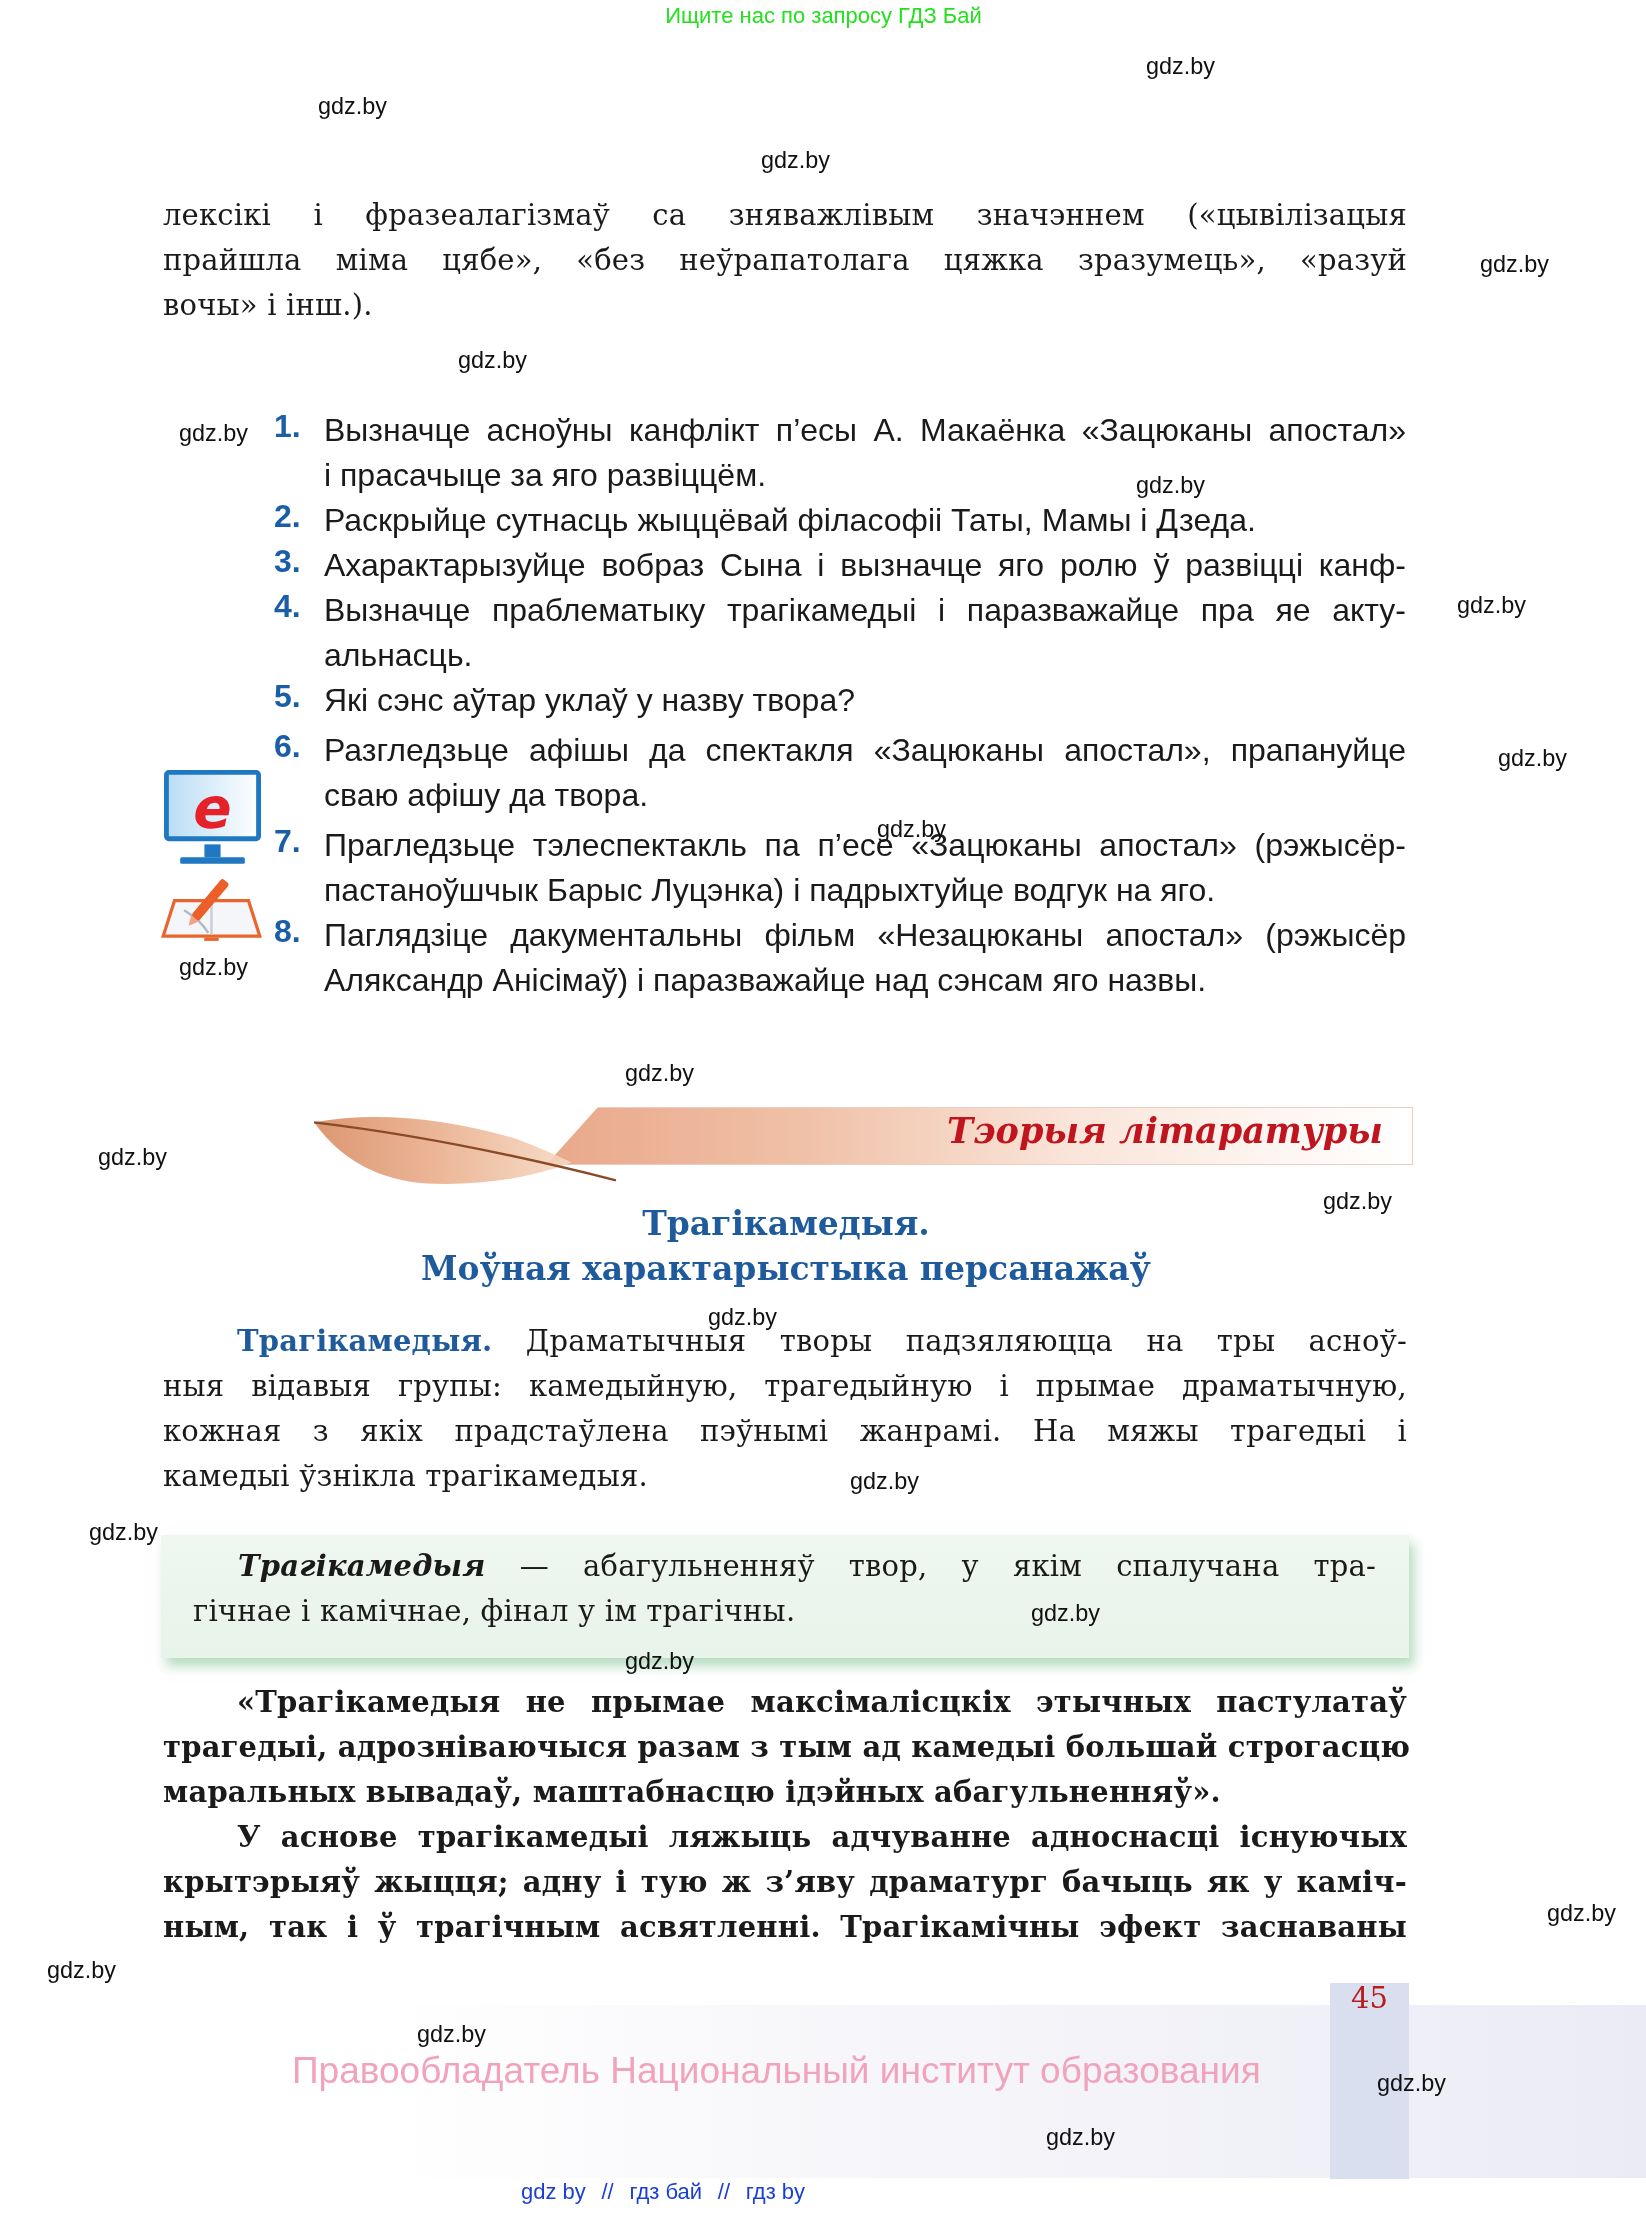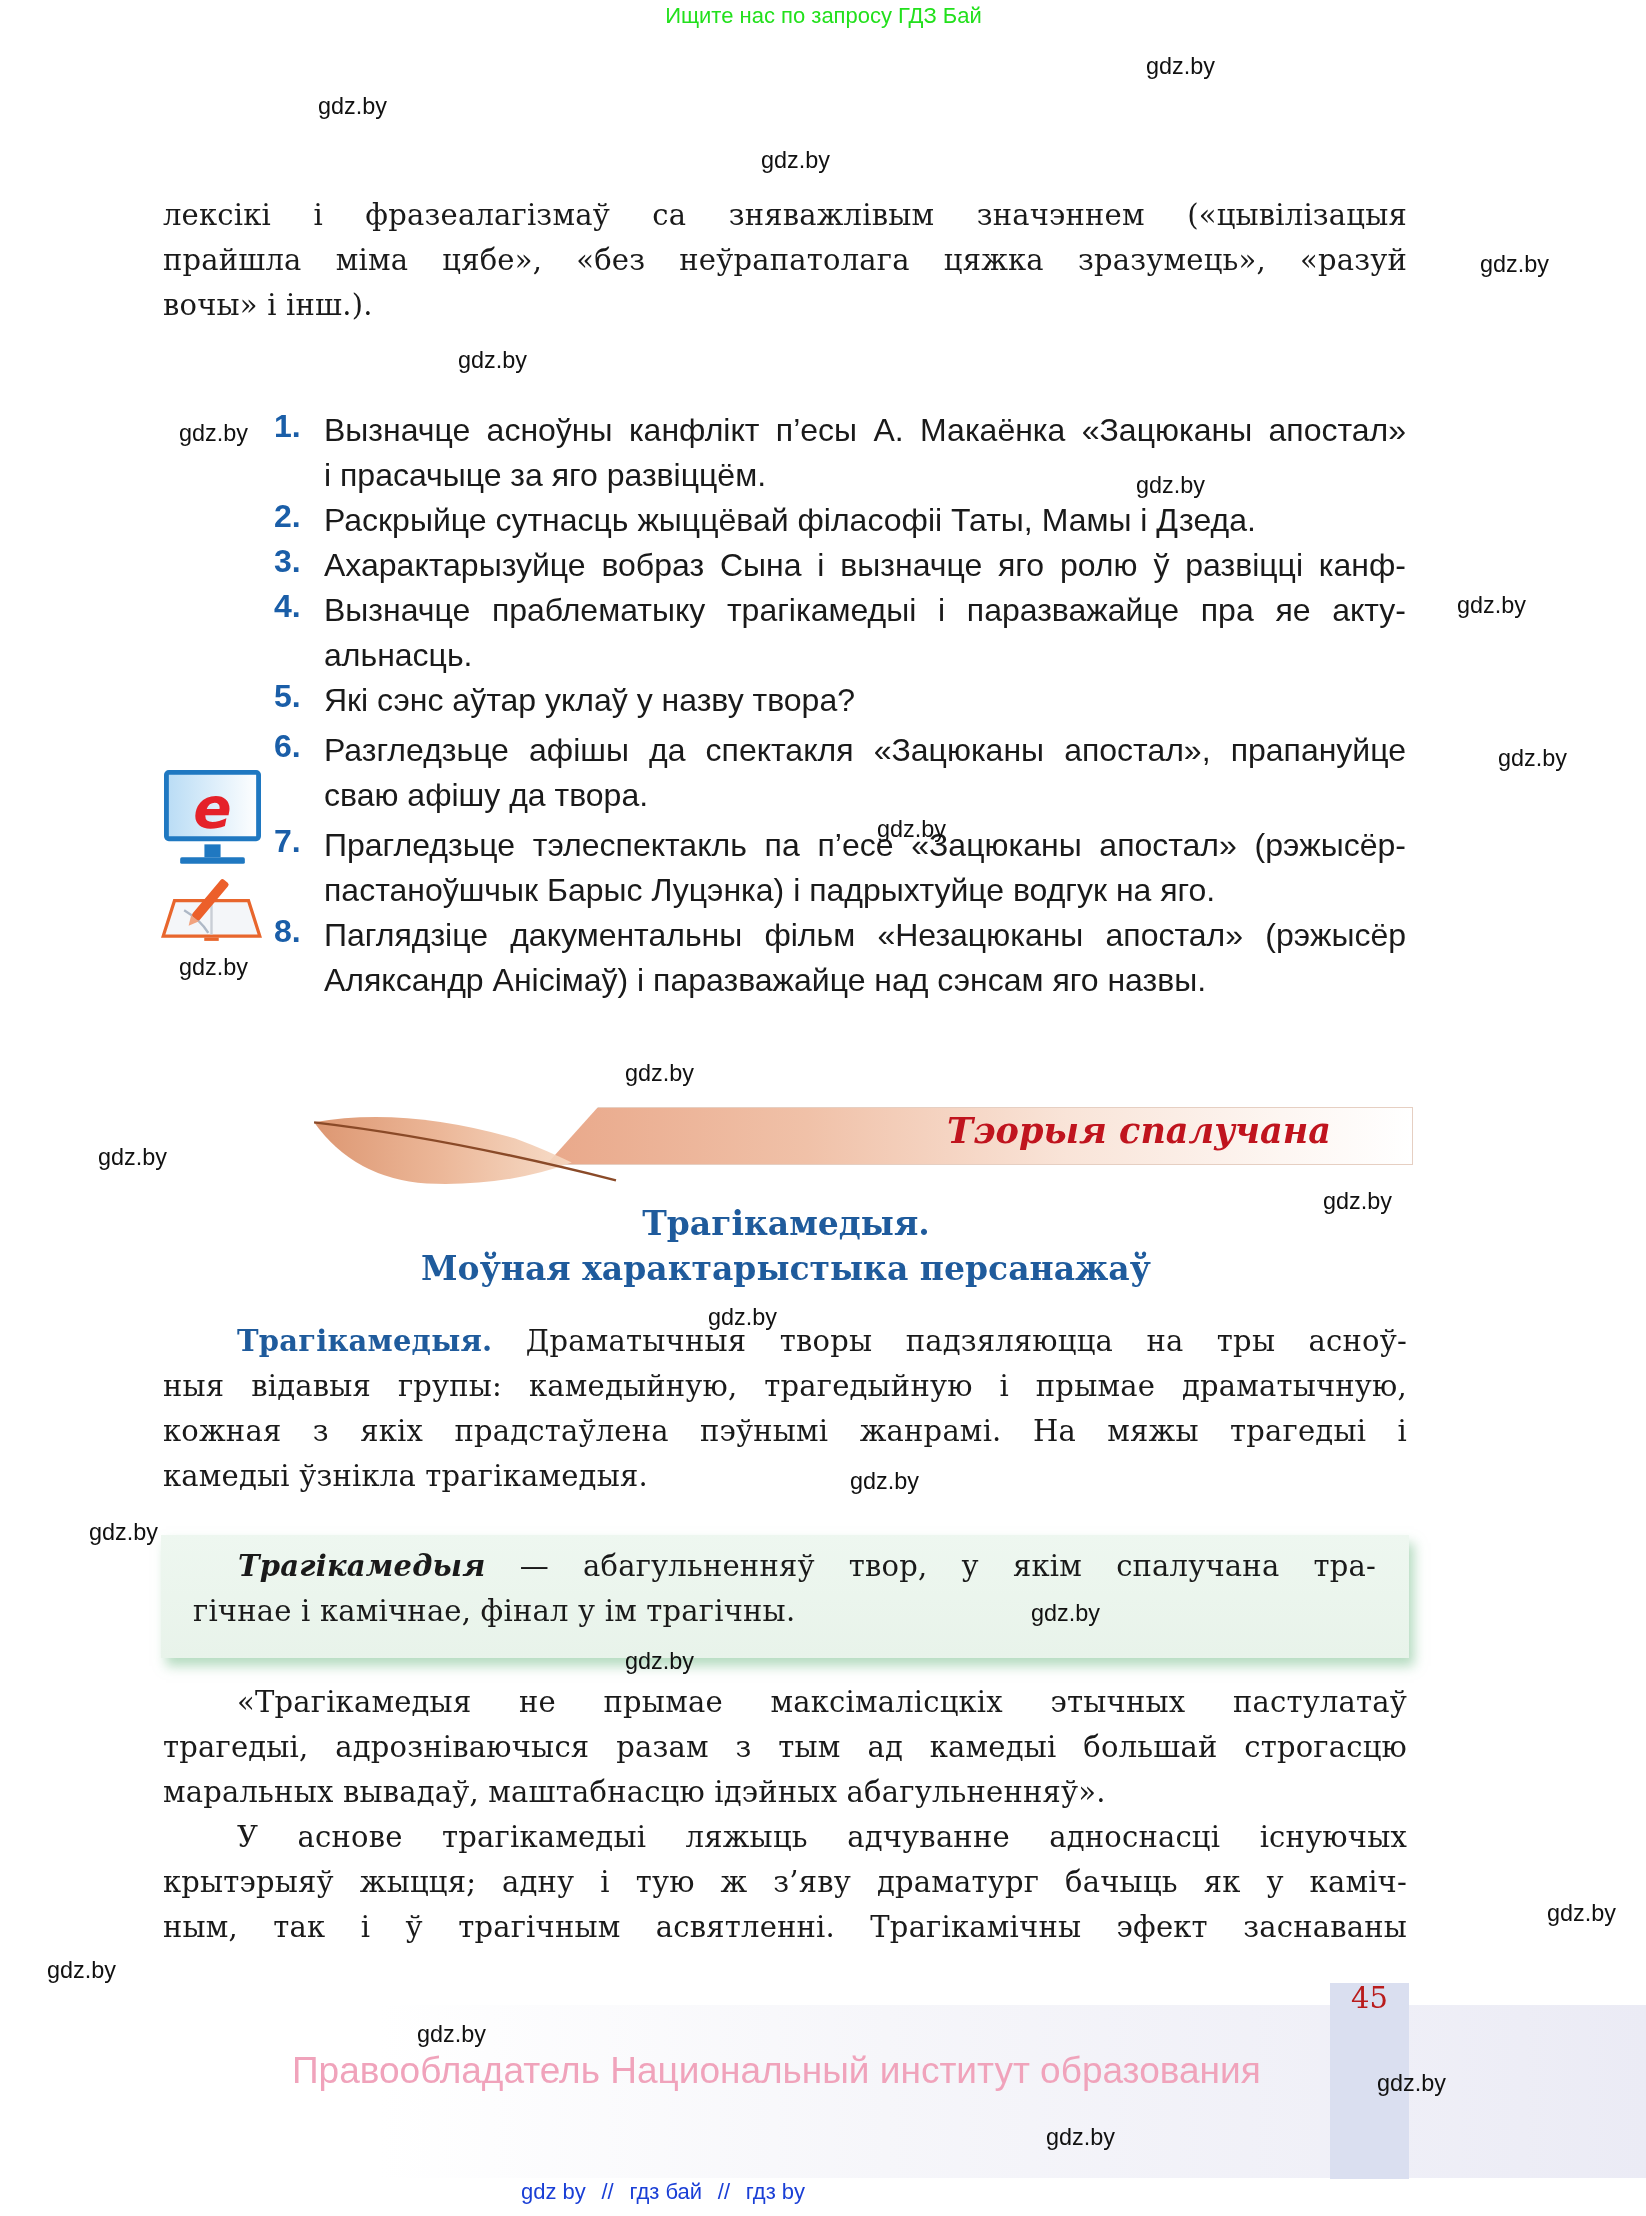--- a/index.html
+++ b/index.html
@@ -50,21 +50,21 @@
   }
   .para2 { left:163px; top:1319px; width:1244px; }
   .term { color:#1f5b9c; font-weight:bold; }
   .def-box {
     left:161px; top:1535px; width:1248px; height:123px;
     background:linear-gradient(180deg,#eef7f0,#e8f3ea);
     box-shadow:4.8px 8px 11.3px rgba(120,190,140,0.55);
   }
   .def-text { left:193px; top:1544px; width:1183px; }
   .def-text .ital { font-style:italic; font-weight:bold; }
-  .para3 { left:163px; top:1680px; width:1244px; }
+  .para3 { left:163px; top:1680px; width:1244px;font-weight:bold; }
   .footer-band {
     left:379px; top:2005px; width:1268px; height:173px;
     background:linear-gradient(90deg,#ffffff 0%,#f6f6fa 40%,#efeff7 80%,#ebebf5 100%);
   }
   .pagenum-col { left:1330px; top:1983px; width:79px; height:196px; background:#dadff0; }
   .pagenum { left:1330px; top:1981px; width:79px; text-align:center; font-family:"DejaVu Serif", serif; font-size:29px; color:#b91c1c; }
   .copyright {
     left:292px; top:2050px; font-family:"Liberation Sans", sans-serif; font-size:37px; color:#f0a3bb; white-space:nowrap;
   }
   .footer-links {
@@ -158,21 +158,21 @@
         <linearGradient id="fth" x1="0" x2="1">
           <stop offset="0" stop-color="#d98b62"></stop>
           <stop offset="0.5" stop-color="#eab08e"></stop>
           <stop offset="1" stop-color="#f6d9c3"></stop>
         </linearGradient>
       </defs>
     <path d="M10 20 Q120 0 260 40 Q300 55 330 70 Q250 100 150 96 Q60 90 10 20 Z" fill="url(#fth)" opacity="0.9"></path>
     <path d="M10 20 Q180 40 385 92" stroke="#8a4a28" stroke-width="3" fill="none"></path>
   </svg>
 </div>
-<div class="banner-title">Тэорыя спалучана</div>
+<div class="banner-title">Тэорыя літаратуры</div>
 
 <div class="abs heading" style="top:1204px">Трагікамедыя.</div>
 <div class="abs heading" style="top:1249px">Моўная характарыстыка персанажаў</div>
 
 <div class="abs body-text para2">
   <span class="line" style="padding-left:74px"><span class="term">Трагікамедыя.</span><span> Драматычныя творы падзяляюцца на тры асноў-</span></span>
   <span class="line">ныя відавыя групы: камедыйную, трагедыйную і прымае драматычную,</span>
   <span class="line">кожная з якіх прадстаўлена пэўнымі жанрамі. На мяжы трагедыі і</span>
   <span class="line last">камедыі ўзнікла трагікамедыя.</span>
 </div>

